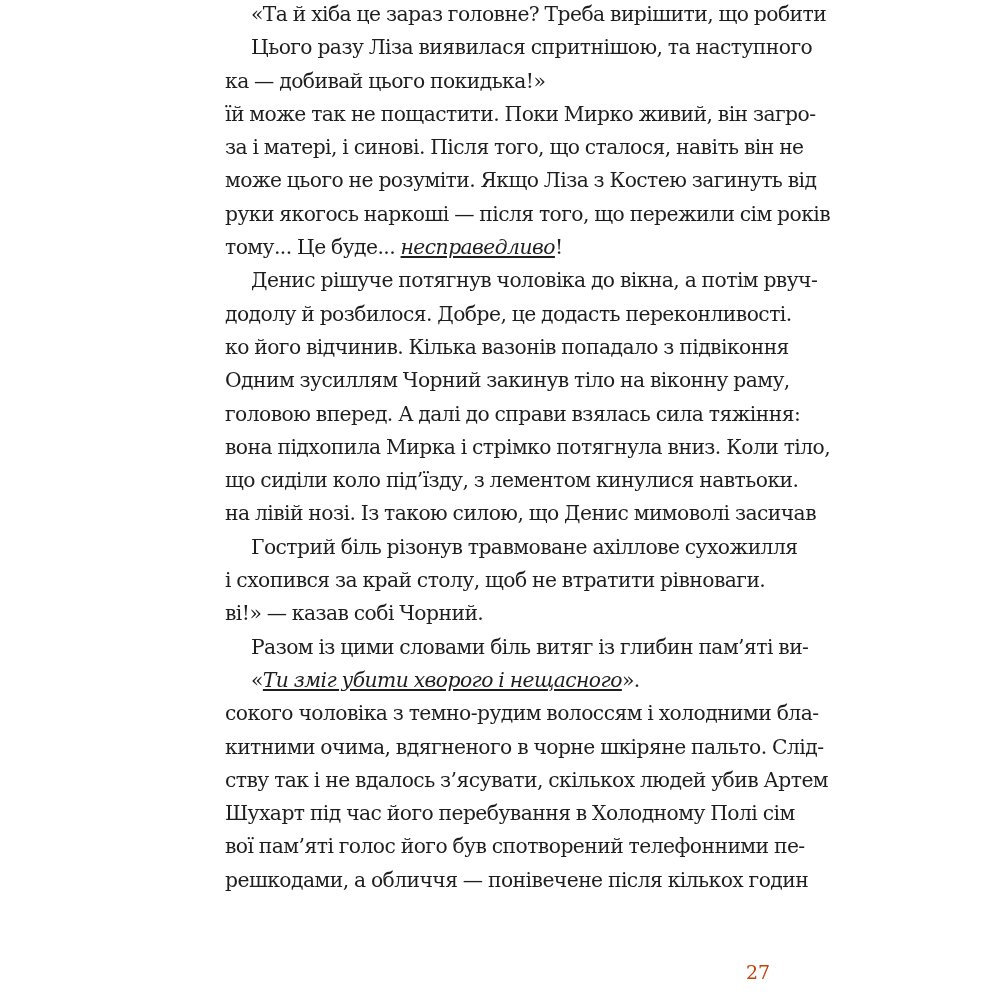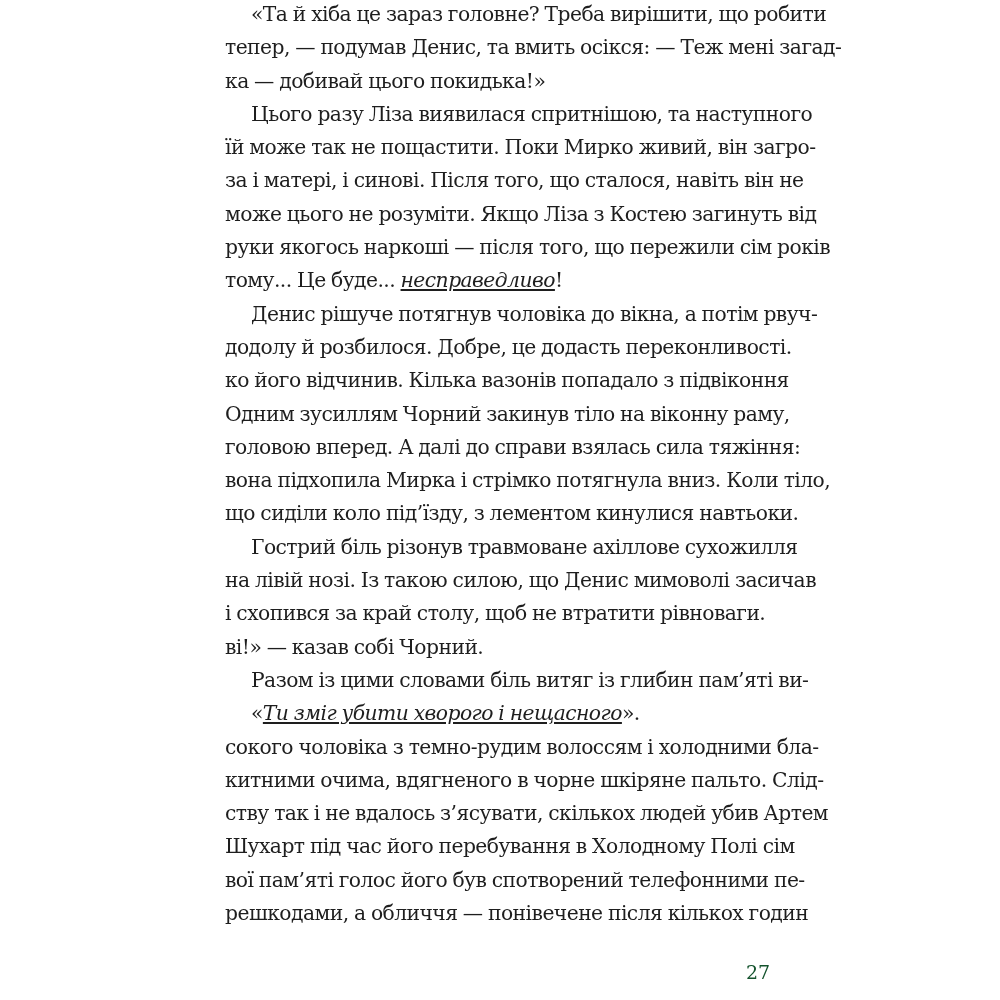--- a/index.html
+++ b/index.html
@@ -25,45 +25,44 @@
   }
   .line.last { text-align-last: left; }
   .line.indent { padding-left: 26px; }
   .it { font-style: italic; text-decoration: underline; }
   .page-number {
     position: absolute;
     left: 746px;
     top: 961px;
     font-family: "DejaVu Serif", serif;
     font-size: 19px;
-    color: #14532d;
+    color: #c2410c;
   }
 </style>
 </head>
 <body>
 
 <div class="page">
   <span class="line indent">«Та й хіба це зараз головне? Треба вирішити, що робити</span>
-  <span class="line">тепер, — подумав Денис, та вмить осікся: — Теж мені загад-</span>
+  <span class="line indent">Цього разу Ліза виявилася спритнішою, та наступного</span>
   <span class="line last">ка — добивай цього покидька!»</span>
-  <span class="line indent">Цього разу Ліза виявилася спритнішою, та наступного</span>
   <span class="line">їй може так не пощастити. Поки Мирко живий, він загро-</span>
   <span class="line">за і матері, і синові. Після того, що сталося, навіть він не</span>
   <span class="line">може цього не розуміти. Якщо Ліза з Костею загинуть від</span>
   <span class="line">руки якогось наркоші — після того, що пережили сім років</span>
   <span class="line last"><span>тому... Це буде... </span><span class="it">несправедливо</span><span>!</span></span>
   <span class="line indent">Денис рішуче потягнув чоловіка до вікна, а потім рвуч-</span>
   <span class="line">додолу й розбилося. Добре, це додасть переконливості.</span>
   <span class="line">ко його відчинив. Кілька вазонів попадало з підвіконня</span>
   <span class="line">Одним зусиллям Чорний закинув тіло на віконну раму,</span>
   <span class="line">головою вперед. А далі до справи взялась сила тяжіння:</span>
   <span class="line">вона підхопила Мирка і стрімко потягнула вниз. Коли тіло,</span>
   <span class="line last">що сиділи коло під’їзду, з лементом кинулися навтьоки.</span>
+  <span class="line">на лівій нозі. Із такою силою, що Денис мимоволі засичав</span>
   <span class="line indent">Гострий біль різонув травмоване ахіллове сухожилля</span>
-  <span class="line">на лівій нозі. Із такою силою, що Денис мимоволі засичав</span>
   <span class="line last">і схопився за край столу, щоб не втратити рівноваги.</span>
   <span class="line last">ві!» — казав собі Чорний.</span>
   <span class="line indent">Разом із цими словами біль витяг із глибин пам’яті ви-</span>
   <span class="line indent last"><span>«</span><span class="it">Ти зміг убити хворого і нещасного</span><span>».</span></span>
   <span class="line">сокого чоловіка з темно-рудим волоссям і холодними бла-</span>
   <span class="line">китними очима, вдягненого в чорне шкіряне пальто. Слід-</span>
   <span class="line">ству так і не вдалось з’ясувати, скількох людей убив Артем</span>
   <span class="line">Шухарт під час його перебування в Холодному Полі сім</span>
   <span class="line">вої пам’яті голос його був спотворений телефонними пе-</span>
   <span class="line">решкодами, а обличчя — понівечене після кількох годин</span>

